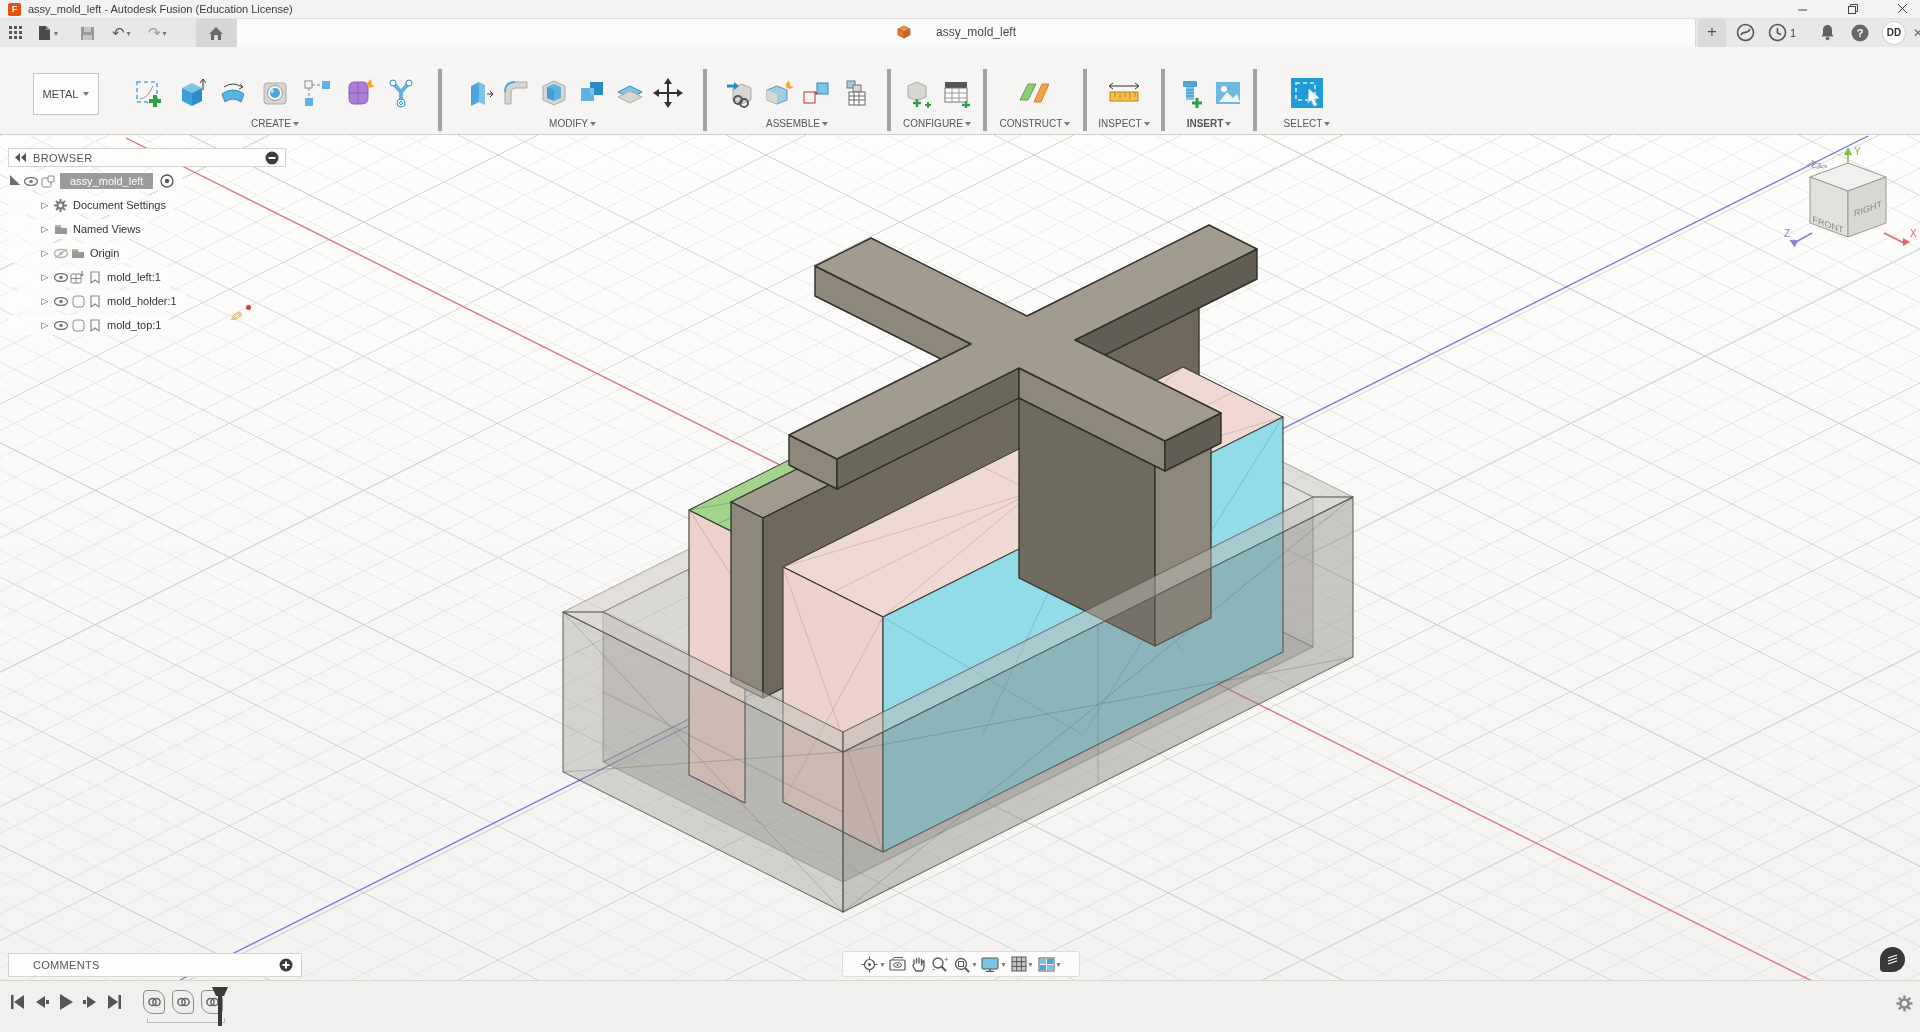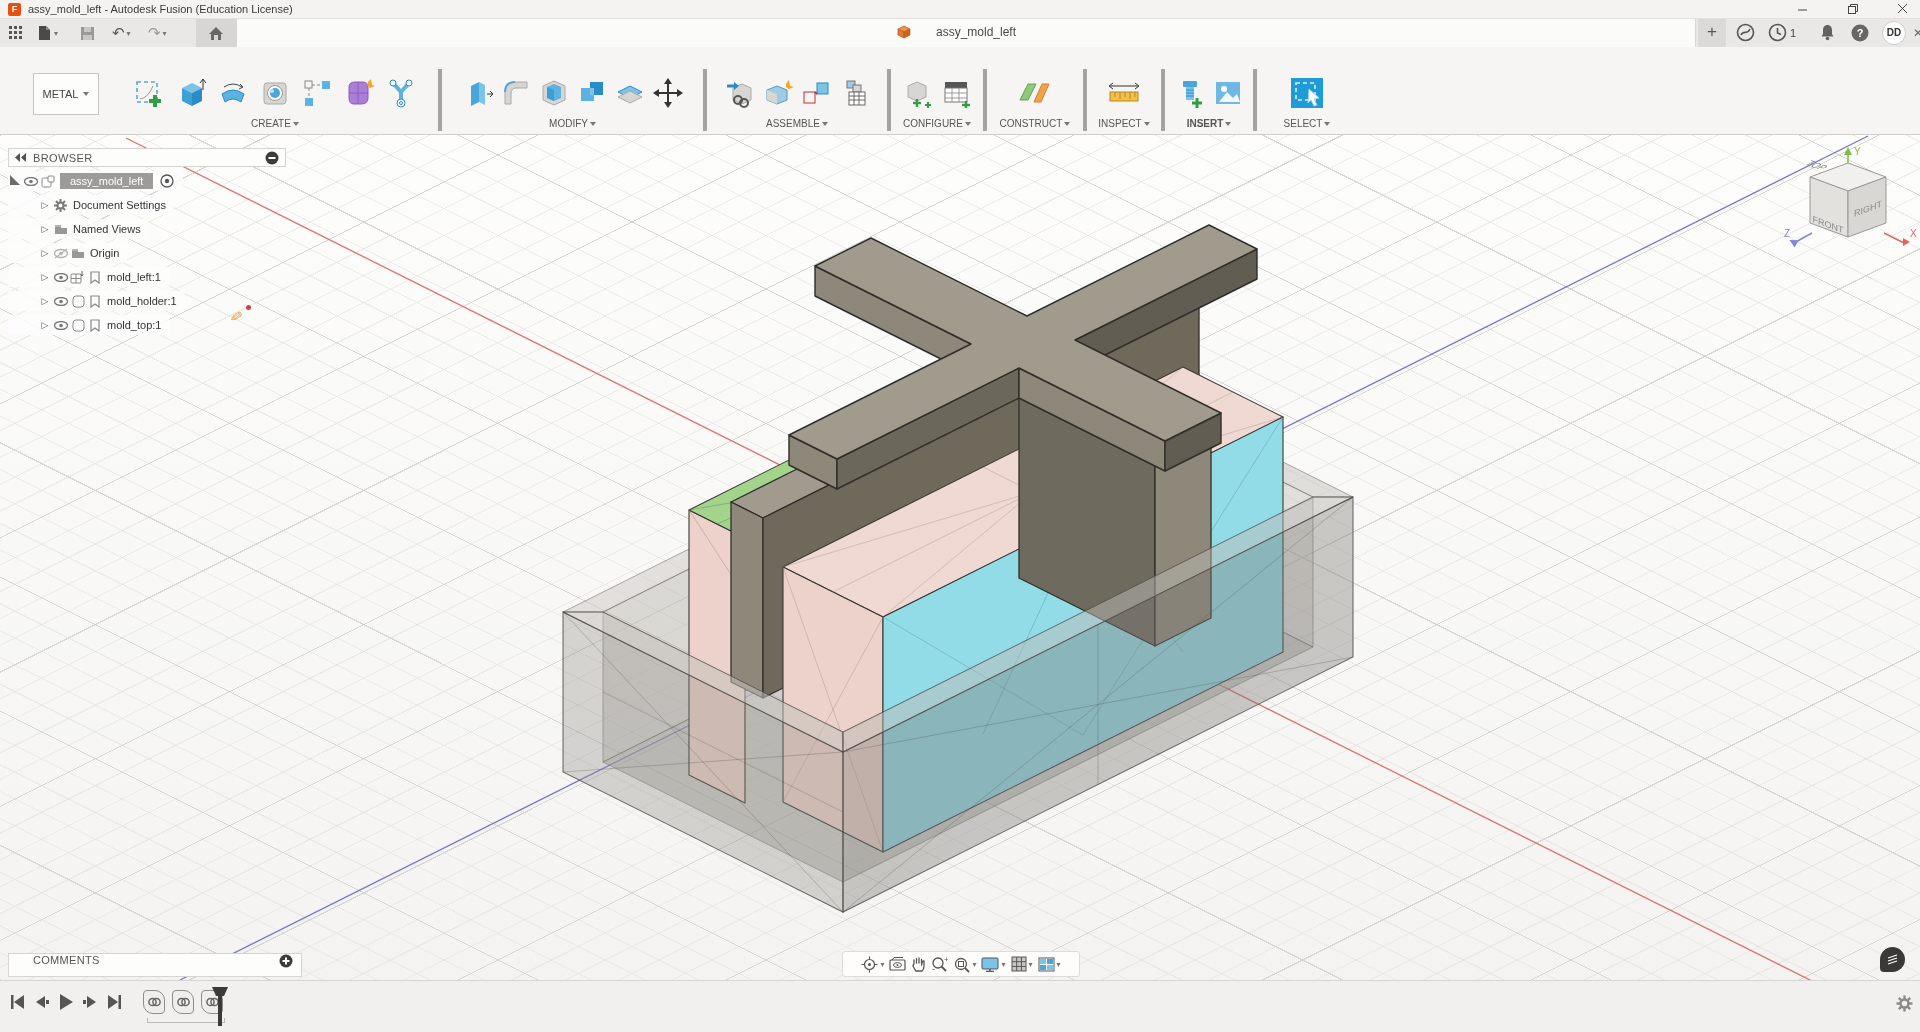--- a/index.html
+++ b/index.html
@@ -80,21 +80,21 @@
   .tic { width:17px; height:14px; display:flex; align-items:center; justify-content:center; }
   .tlabel { margin-left:4px; white-space:nowrap; }
   #root-label { background:#9c9b99; color:#fff; padding:2px 10px; margin-left:4px; }
   #pencil-cursor { position:absolute; left:222px; top:160px; font-size:15px; color:#e8a33d;
     transform:scaleX(-1) rotate(-10deg); }
   #pencil-dot { position:absolute; left:238px; top:157px; width:5px; height:5px;
     background:#d43f3f; border-radius:50%; }
 
   
   #comments { position:absolute; left:8px; top:818px; width:294px; height:24px; background:#fdfdfc;
-    border:1px solid #d5d4d1; font-size:11px; color:#555; display:flex; align-items:flex-start;
+    border:1px solid #d5d4d1; font-size:11px; color:#555; display:flex; align-items:center;
     padding:0 8px; }
   #comments .clabel { flex:1; margin-left:16px; letter-spacing:.3px; }
 
   
   #navbar { position:absolute; left:842px; top:816px; width:238px; height:26px;
     background:rgba(253,253,252,.92); border:1px solid #dddcd8; border-radius:3px;
     display:flex; align-items:center; justify-content:center; gap:5px; }
   .nic { display:flex; align-items:center; }
 
   #feedback-bubble { position:absolute; left:1880px; top:812px; width:25px; height:25px;

